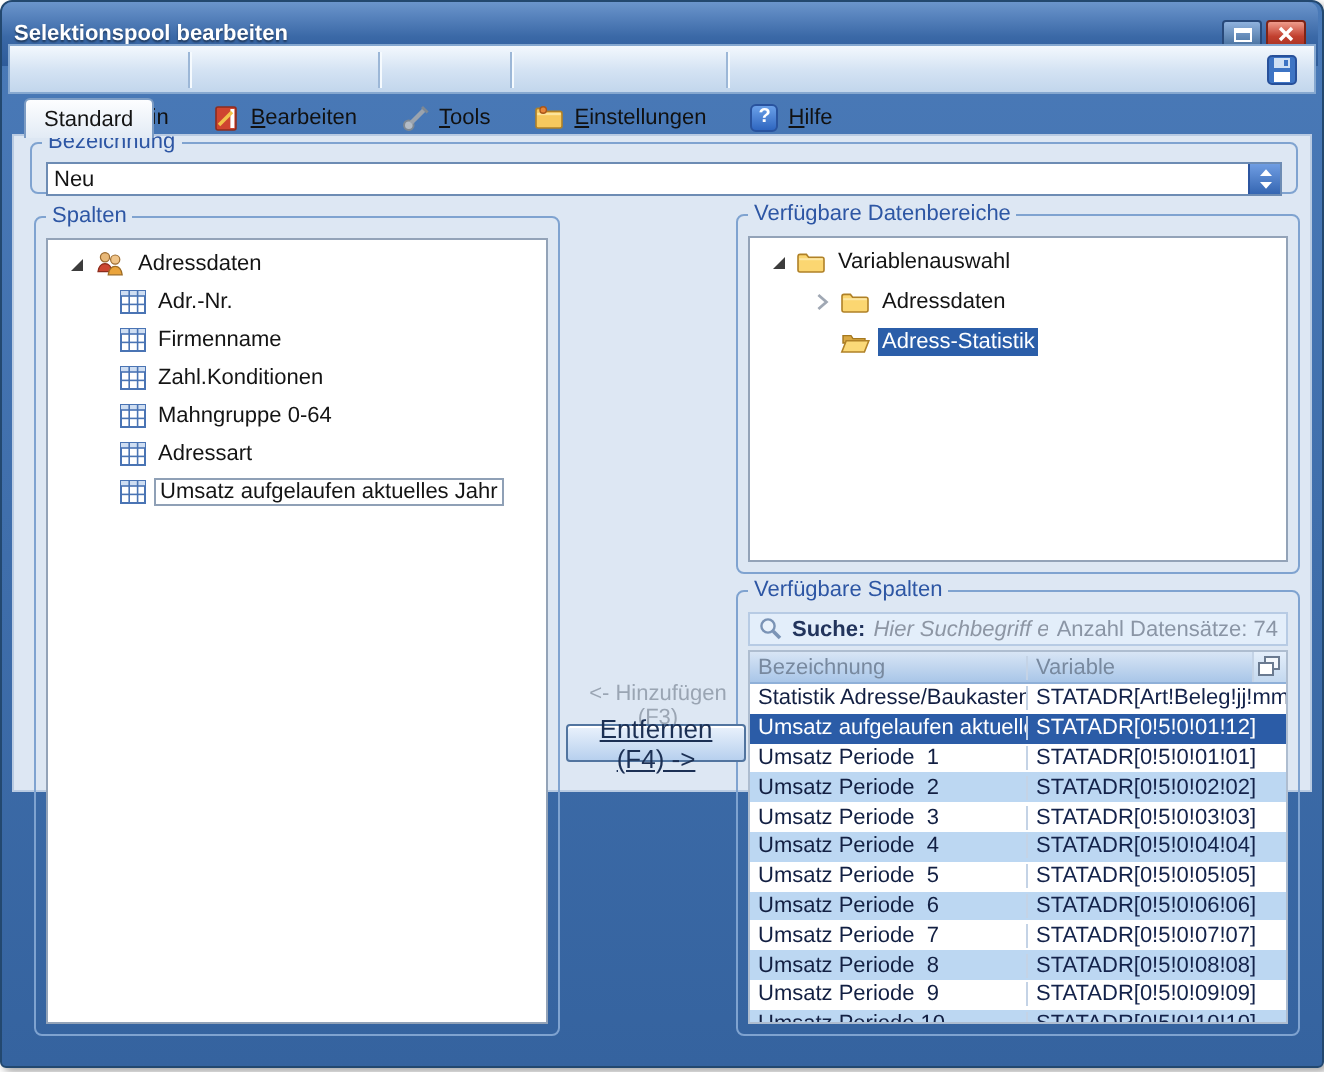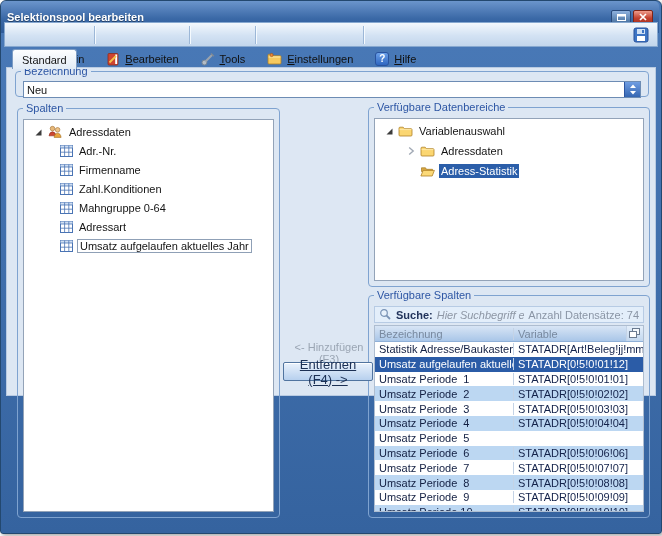--- a/index.html
+++ b/index.html
@@ -370,20 +370,21 @@
             <div class="trow">
     <div class="gcol1">Umsatz Periode  3</div>
     <div class="gcol2">STATADR[0!5!0!03!03]</div>
   </div>
             <div class="trow">
     <div class="gcol1">Umsatz Periode  4</div>
     <div class="gcol2">STATADR[0!5!0!04!04]</div>
   </div>
             <div class="trow">
     <div class="gcol1">Umsatz Periode  5</div>
+    <div class="gcol2">STATADR[0!5!0!05!05]</div>
   </div>
             <div class="trow">
     <div class="gcol1">Umsatz Periode  6</div>
     <div class="gcol2">STATADR[0!5!0!06!06]</div>
   </div>
             <div class="trow">
     <div class="gcol1">Umsatz Periode  7</div>
     <div class="gcol2">STATADR[0!5!0!07!07]</div>
   </div>
             <div class="trow">

